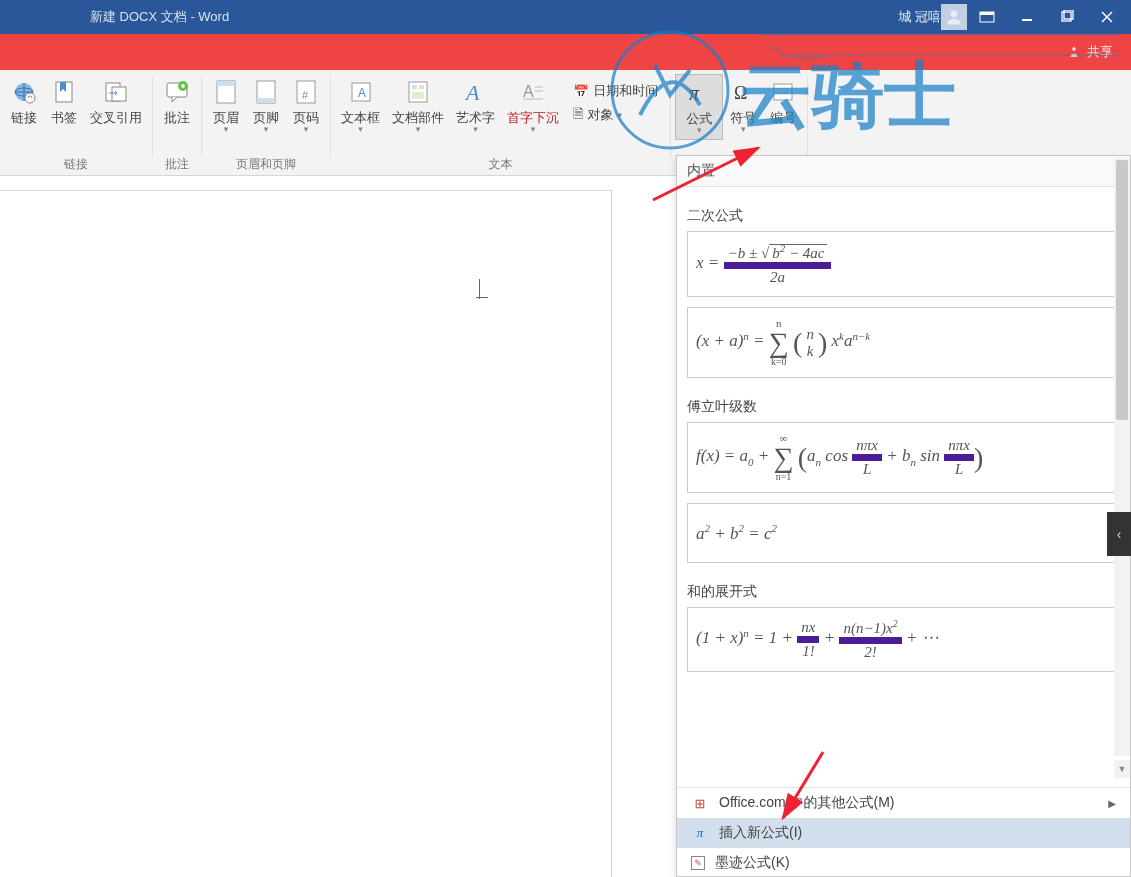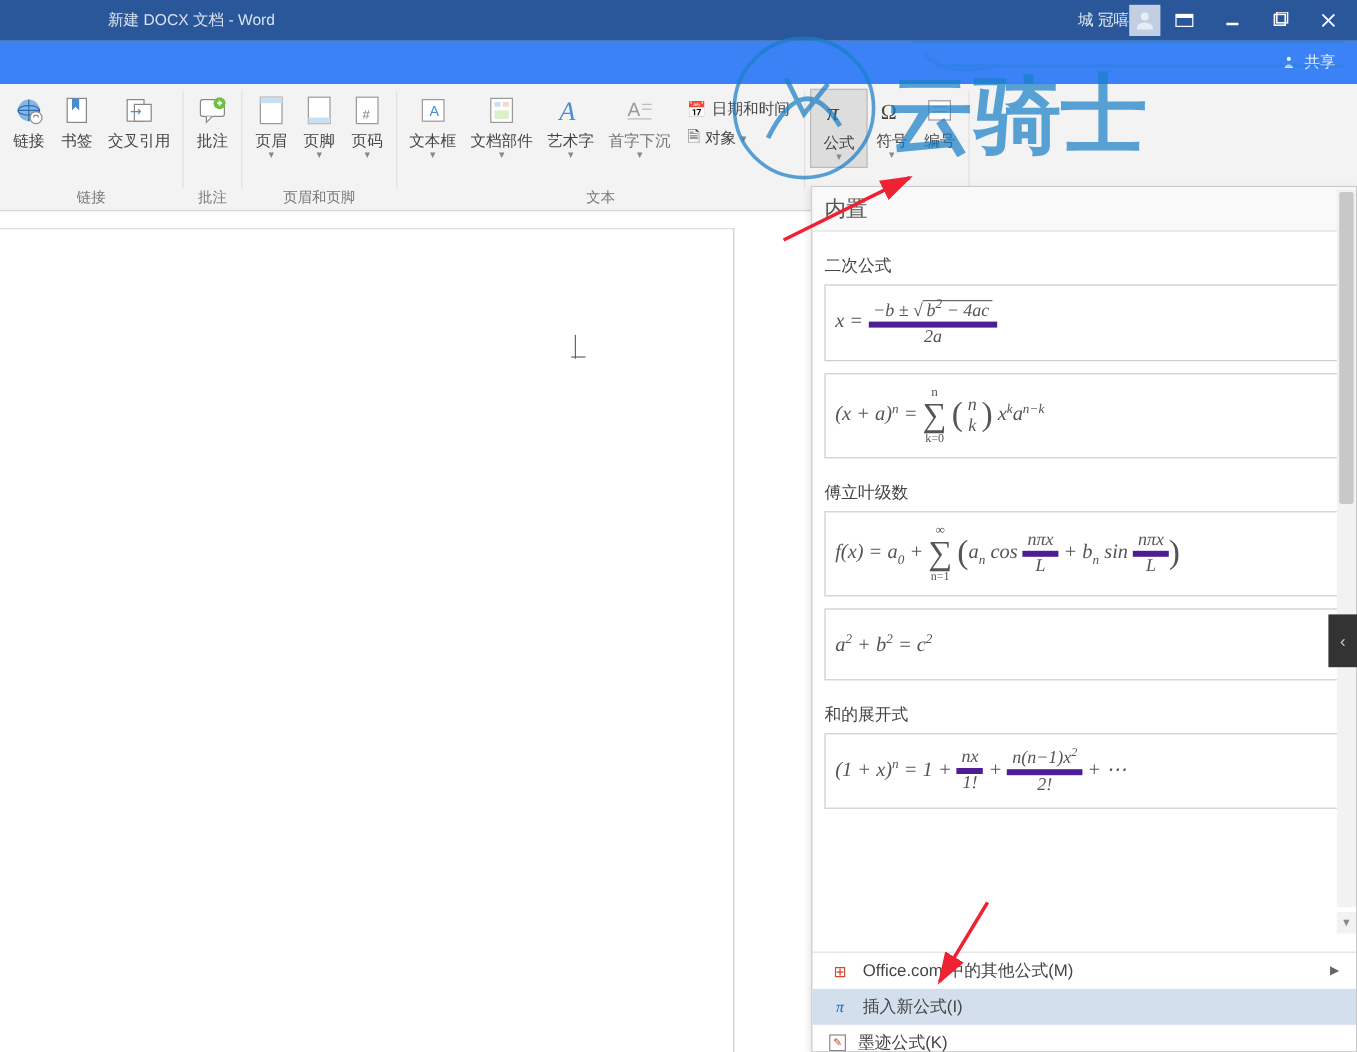--- a/index.html
+++ b/index.html
@@ -6,49 +6,49 @@
 body { font-family: "Microsoft YaHei", "Segoe UI", sans-serif; background: #fff; width: 1131px; height: 877px; overflow: hidden; position: relative; }
 
 .titlebar { height: 34px; background: #2a569a; display: flex; align-items: center; color: #fff; font-size: 13px; }
 .title-left { margin-left: 90px; color: #d8e2f0; }
 .title-right { margin-left: auto; display: flex; align-items: center; padding-right: 4px; }
 .user-name { color: #e6ecf5; font-size: 13px; }
 .avatar { width: 26px; height: 26px; background: #c2cee2; display: flex; align-items: center; justify-content: center; }
 .avatar svg { width: 20px; height: 20px; fill: #e8edf5; }
 .winbtn { width: 40px; height: 26px; display: flex; align-items: center; justify-content: center; color: #fff; }
 
-.ribbon-top { height: 36px; background: #3b82f6; display:flex; justify-content:flex-end; padding-right:18px; color:#fff; font-size:13px;}
+.ribbon-top { height: 36px; background: #ef4444; display:flex; justify-content:flex-end; padding-right:18px; color:#fff; font-size:13px;}
 .share-area { display:flex; align-items:center; gap:6px; color:#e8eef7;}
 .share-area svg{width:14px;height:14px;fill:#e8eef7;}
 
 .ribbon { background: #f3f3f3; border-bottom: 1px solid #d6d6d6; display: flex; height: 106px; }
 .rgroup { display: flex; flex-direction: column; align-items: center; padding: 4px 4px 0 4px; }
 .rgroup-items { display: flex; align-items:flex-start; }
 .rgroup-label { font-size: 12px; color: #777; margin-top: auto; padding: 3px 0 2px 0; }
 .rsep { width: 1px; background: #e0e0e0; margin: 6px 0 18px 0; }
 .ritem { display: flex; flex-direction: column; align-items: center; justify-content: flex-start; padding: 4px 6px; min-width: 38px; }
 .ritem .ico { width: 28px; height: 28px; display:flex; align-items:center; justify-content:center; }
 .ritem .lbl { font-size: 13px; color: #444; text-align: center; line-height: 16px; margin-top: 4px; }
 .ritem.active { background: #ddd; border: 1px solid #bbb; }
 .rdrop { font-size: 9px; color: #888; margin-top: -2px; }
 .ritem-sub { font-size:13px; color:#444; padding:2px 4px; display:flex; align-items:center; gap:4px;}
 
 .docarea { position: absolute; left: 0; top: 190px; width: 612px; height: 687px; background:#fff; border-top:1px solid #ddd; border-right:1px solid #ccc;}
 .cursor { position:absolute; left:479px; top:88px; width:1px; height:20px; border-left:1px solid #666;}
 .cursor-bot { position:absolute; left:476px; top:106px; width:12px; height:1px; border-top:1px solid #666;}
 
 .equation-panel { position: absolute; left: 676px; top: 155px; width: 455px; height: 722px; background: #fff; border: 1px solid #c8c8c8; box-shadow: -2px 2px 6px rgba(0,0,0,0.1); }
-.ep-header { font-size: 18px; color: #555; padding: 6px 10px; border-bottom: 1px solid #e0e0e0; background:#f9f9f9;}
+.ep-header { font-size: 14px; color: #555; padding: 6px 10px; border-bottom: 1px solid #e0e0e0; background:#f9f9f9;}
 .ep-body { height: 600px; overflow: hidden; padding: 0 10px; }
 .eq-block { margin: 10px 0 6px 0; }
 .eq-title { font-size: 14px; color: #444; font-weight: 500; margin-bottom: 6px; margin-top: 20px; }
 .eq-box { border: 1px solid #ccc; background: #fff; padding: 10px 8px; min-height: 60px; font-family: "Cambria Math", serif; font-size: 17px; color: #555; font-style: italic; display:flex; align-items:center;}
 .eq-box .math { font-style: italic; }
 .frac { display:inline-flex; flex-direction:column; align-items:center; vertical-align:middle; font-size:15px;}
-.frac .num { border-bottom:5px solid #4c1d95; padding:0 4px; }
+.frac .num { border-bottom:7px solid #4c1d95; padding:0 4px; }
 .frac .den { padding:0 4px; }
 .sum { display:inline-flex; flex-direction:column; align-items:center; vertical-align:middle; font-size:14px; line-height:1;}
 .sum .top { font-size:11px; font-style:normal;}
 .sum .sig { font-size:28px; font-style:normal;}
 .sum .bot { font-size:10px; font-style:normal;}
 .sqrt-sym { border-top:1px solid #666; padding:0 3px;}
 .paren-big { font-size:28px; font-style:normal; vertical-align:middle;}
 
 .ep-footer { border-top: 1px solid #e0e0e0; }
 .ep-foot-item { display: flex; align-items: center; gap: 10px; padding: 6px 14px; font-size: 14px; color: #444; }
@@ -248,21 +248,21 @@
       </div>
       <div class="ritem">
         <div class="ico">
             <svg width="24" height="26">
               <text x="2" y="18" font-size="16" fill="#999">A</text>
               <line x1="14" y1="8" x2="22" y2="8" stroke="#bbb"></line>
               <line x1="14" y1="12" x2="22" y2="12" stroke="#bbb"></line>
               <line x1="2" y1="20" x2="22" y2="20" stroke="#bbb"></line>
             </svg>
           </div>
-        <div class="lbl" style="color:#737373">首字下沉</div>
+        <div class="lbl" style="color:#b91c1c">首字下沉</div>
         <div class="rdrop">▾</div>
       </div>
       <div style="display:flex; flex-direction:column; padding:6px 4px;">
         <div class="ritem-sub">
           <span>📅</span>
           <span>日期和时间</span>
         </div>
         <div class="ritem-sub">
           <span>🗎</span>
           <span>对象</span>

